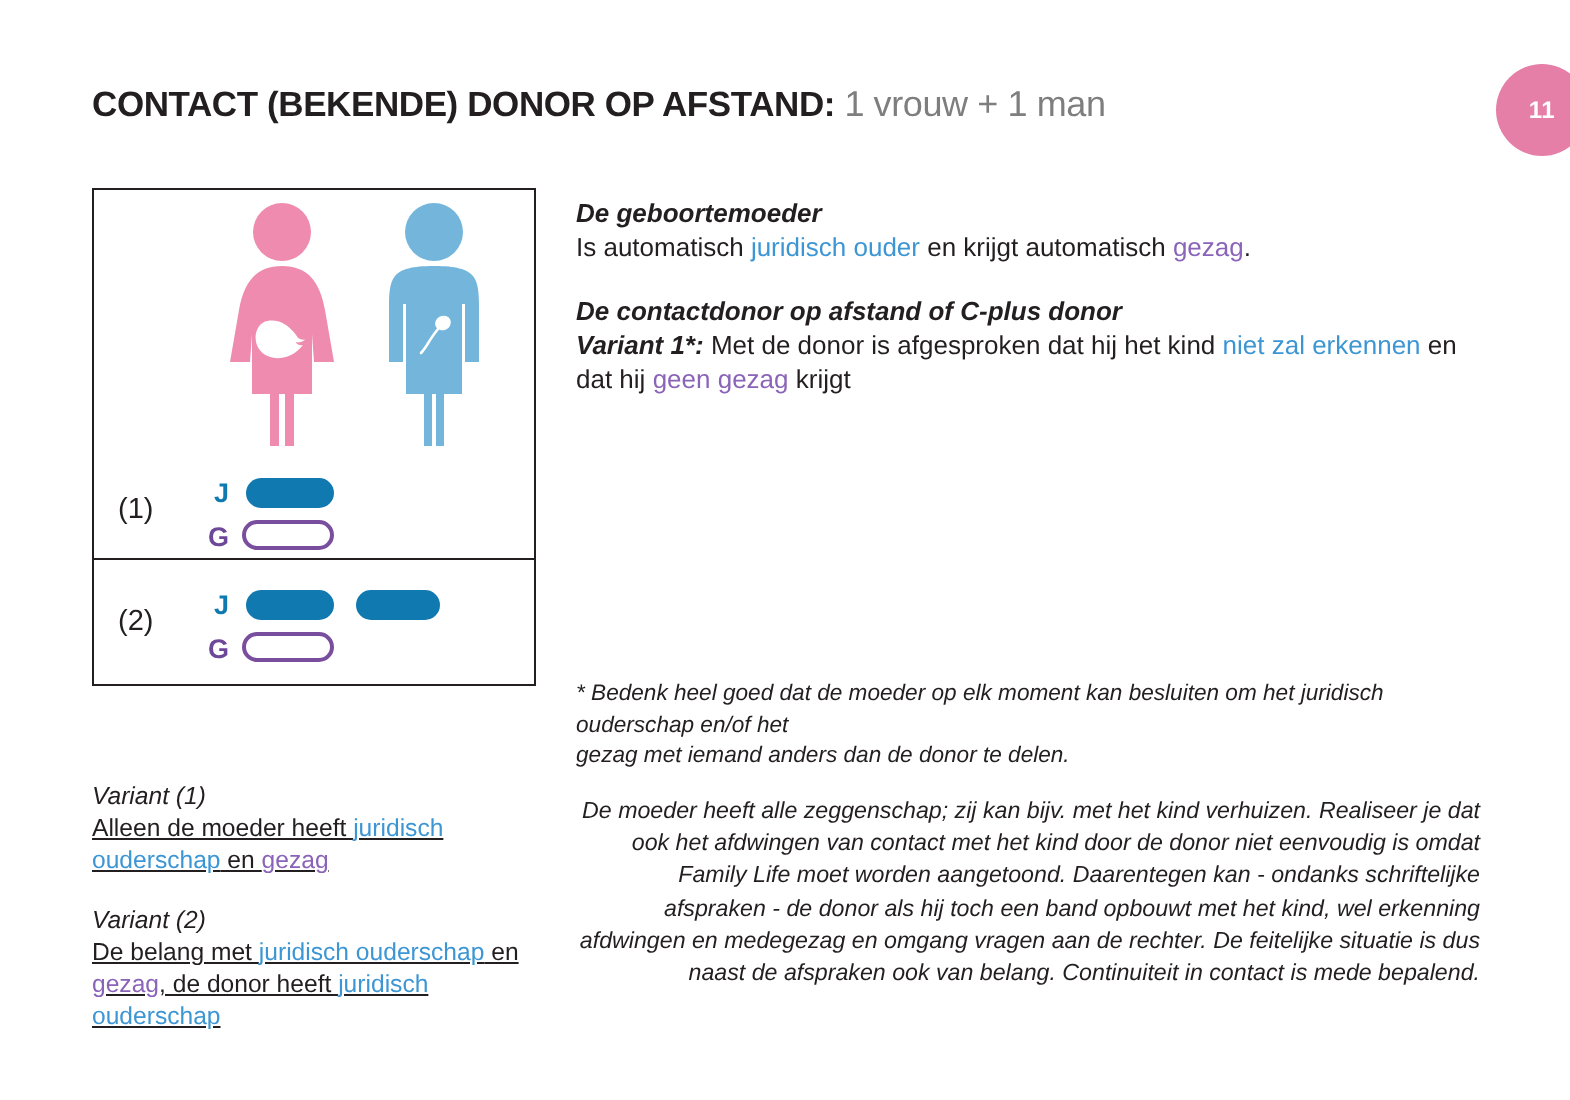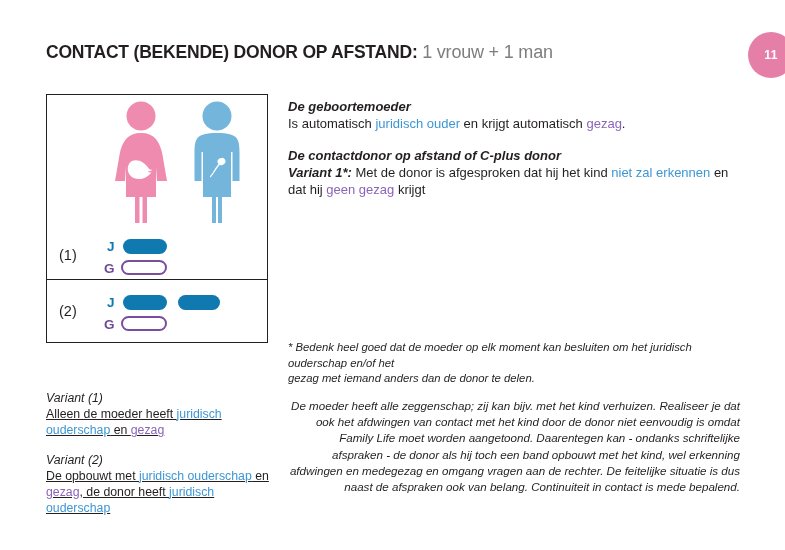--- a/index.html
+++ b/index.html
@@ -233,21 +233,21 @@
 </div>
 
 <div id="left-captions">
   <div class="cap-block">
     <div class="cap-title">Variant (1)</div>
     <div class="cap-body"><span>Alleen de moeder heeft </span><span class="c-blue">juridisch ouderschap</span><span> en </span><span class="c-purple">gezag</span></div>
   </div>
 
   <div class="cap-block">
     <div class="cap-title">Variant (2)</div>
-    <div class="cap-body"><span>De opbouwt met </span><span class="c-blue">juridisch ouderschap</span><span> en </span><span class="c-purple">gezag</span><span>, de donor heeft </span><span class="c-blue">juridisch ouderschap</span></div>
+    <div class="cap-body"><span>De belang met </span><span class="c-blue">juridisch ouderschap</span><span> en </span><span class="c-purple">gezag</span><span>, de donor heeft </span><span class="c-blue">juridisch ouderschap</span></div>
   </div>
 </div>
 
 <div id="right-col">
 
   <div class="rc-head">De geboortemoeder</div>
   <div class="rc-body"><span>Is automatisch </span><span class="c-blue">juridisch ouder</span><span> en krijgt automatisch </span><span class="c-purple">gezag</span><span>.</span></div>
 
   <div class="rc-gap"></div>
 

